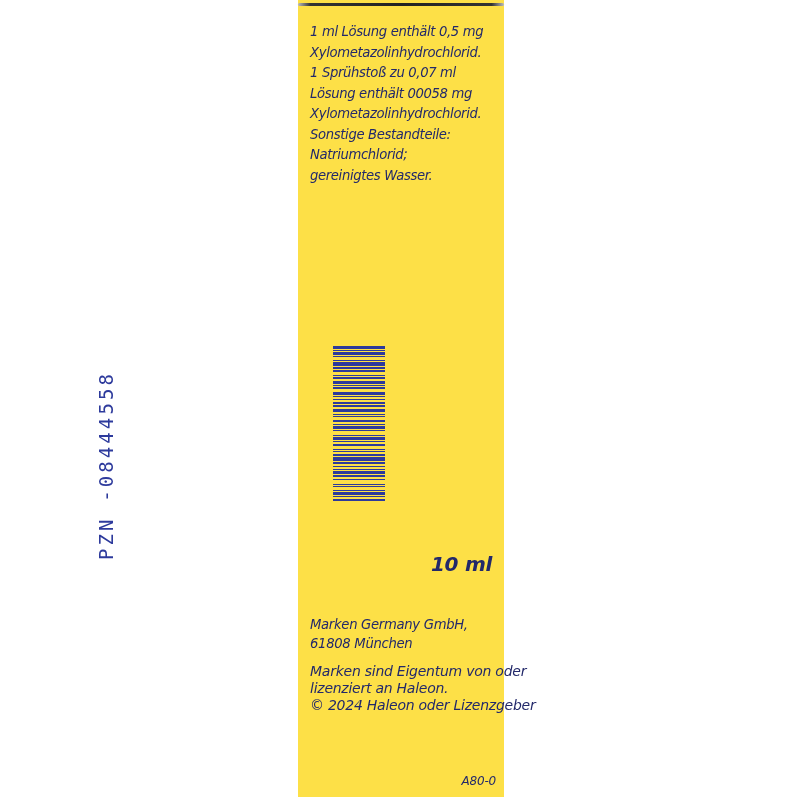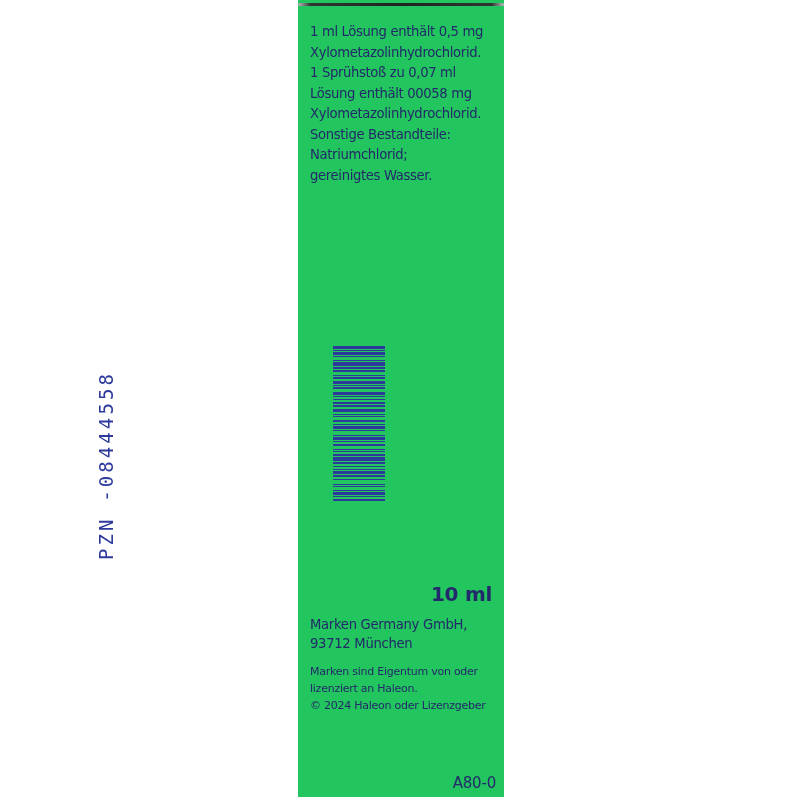--- a/index.html
+++ b/index.html
@@ -13,21 +13,22 @@
     body {
       position: relative;
       font-family: "DejaVu Sans", "Liberation Sans", sans-serif;
     }
     .panel {
       position: absolute;
       left: 298px;
       top: 0;
       width: 206px;
       height: 797px;
-      background: #22c55e;
+      background: #fde047;
+      font-style: italic;
     }
     .top-edge {
       position: absolute;
       left: 0;
       top: 3px;
       width: 206px;
       height: 3px;
       background: linear-gradient(to right, #bbb 0%, #333 6%, #222 50%, #333 94%, #bbb 100%);
       border-radius: 2px;
     }
@@ -75,48 +76,48 @@
       font-family: "DejaVu Sans Mono", "Liberation Mono", monospace;
       font-size: 19px;
       letter-spacing: 3.1px;
       color: #2d3a9c;
       white-space: nowrap;
       line-height: 20px;
     }
     .volume {
       position: absolute;
       right: 12px;
-      top: 582px;
+      top: 552px;
       font-size: 20px;
       font-weight: bold;
       letter-spacing: -0.3px;
     }
     .manufacturer {
       position: absolute;
       left: 12px;
       top: 615px;
       font-size: 13.2px;
       line-height: 19px;
       letter-spacing: -0.3px;
       white-space: nowrap;
     }
     .trademark {
       position: absolute;
       left: 12px;
       top: 663px;
-      font-size: 11px;
+      font-size: 14px;
       line-height: 17px;
       letter-spacing: -0.25px;
       white-space: nowrap;
     }
     .code {
       position: absolute;
       right: 8px;
       top: 774px;
-      font-size: 15px;
+      font-size: 12px;
       letter-spacing: -0.2px;
     }
   </style>
 </head>
 <body>
 
 <div class="panel">
   <div class="top-edge"></div>
 
   <div class="ingredients text">
@@ -177,21 +178,21 @@
         <div class="bar" style="top: 146.25px; height: 2.5px; background: rgb(45, 58, 156);"></div>
         <div class="bar" style="top: 150px; height: 1.25px; background: rgb(45, 58, 156);"></div>
         <div class="bar" style="top: 152.5px; height: 2.5px; background: rgb(45, 58, 156);"></div>
       </div>
   </div>
 
   <div class="volume text">10 ml</div>
 
   <div class="manufacturer text">
     <div>Marken Germany GmbH,</div>
-    <div>93712 München</div>
+    <div>61808 München</div>
   </div>
 
   <div class="trademark text">
     <div>Marken sind Eigentum von oder</div>
     <div>lizenziert an Haleon.</div>
     <div>© 2024 Haleon oder Lizenzgeber</div>
   </div>
 
   <div class="code text">A80-0</div>
 </div>

